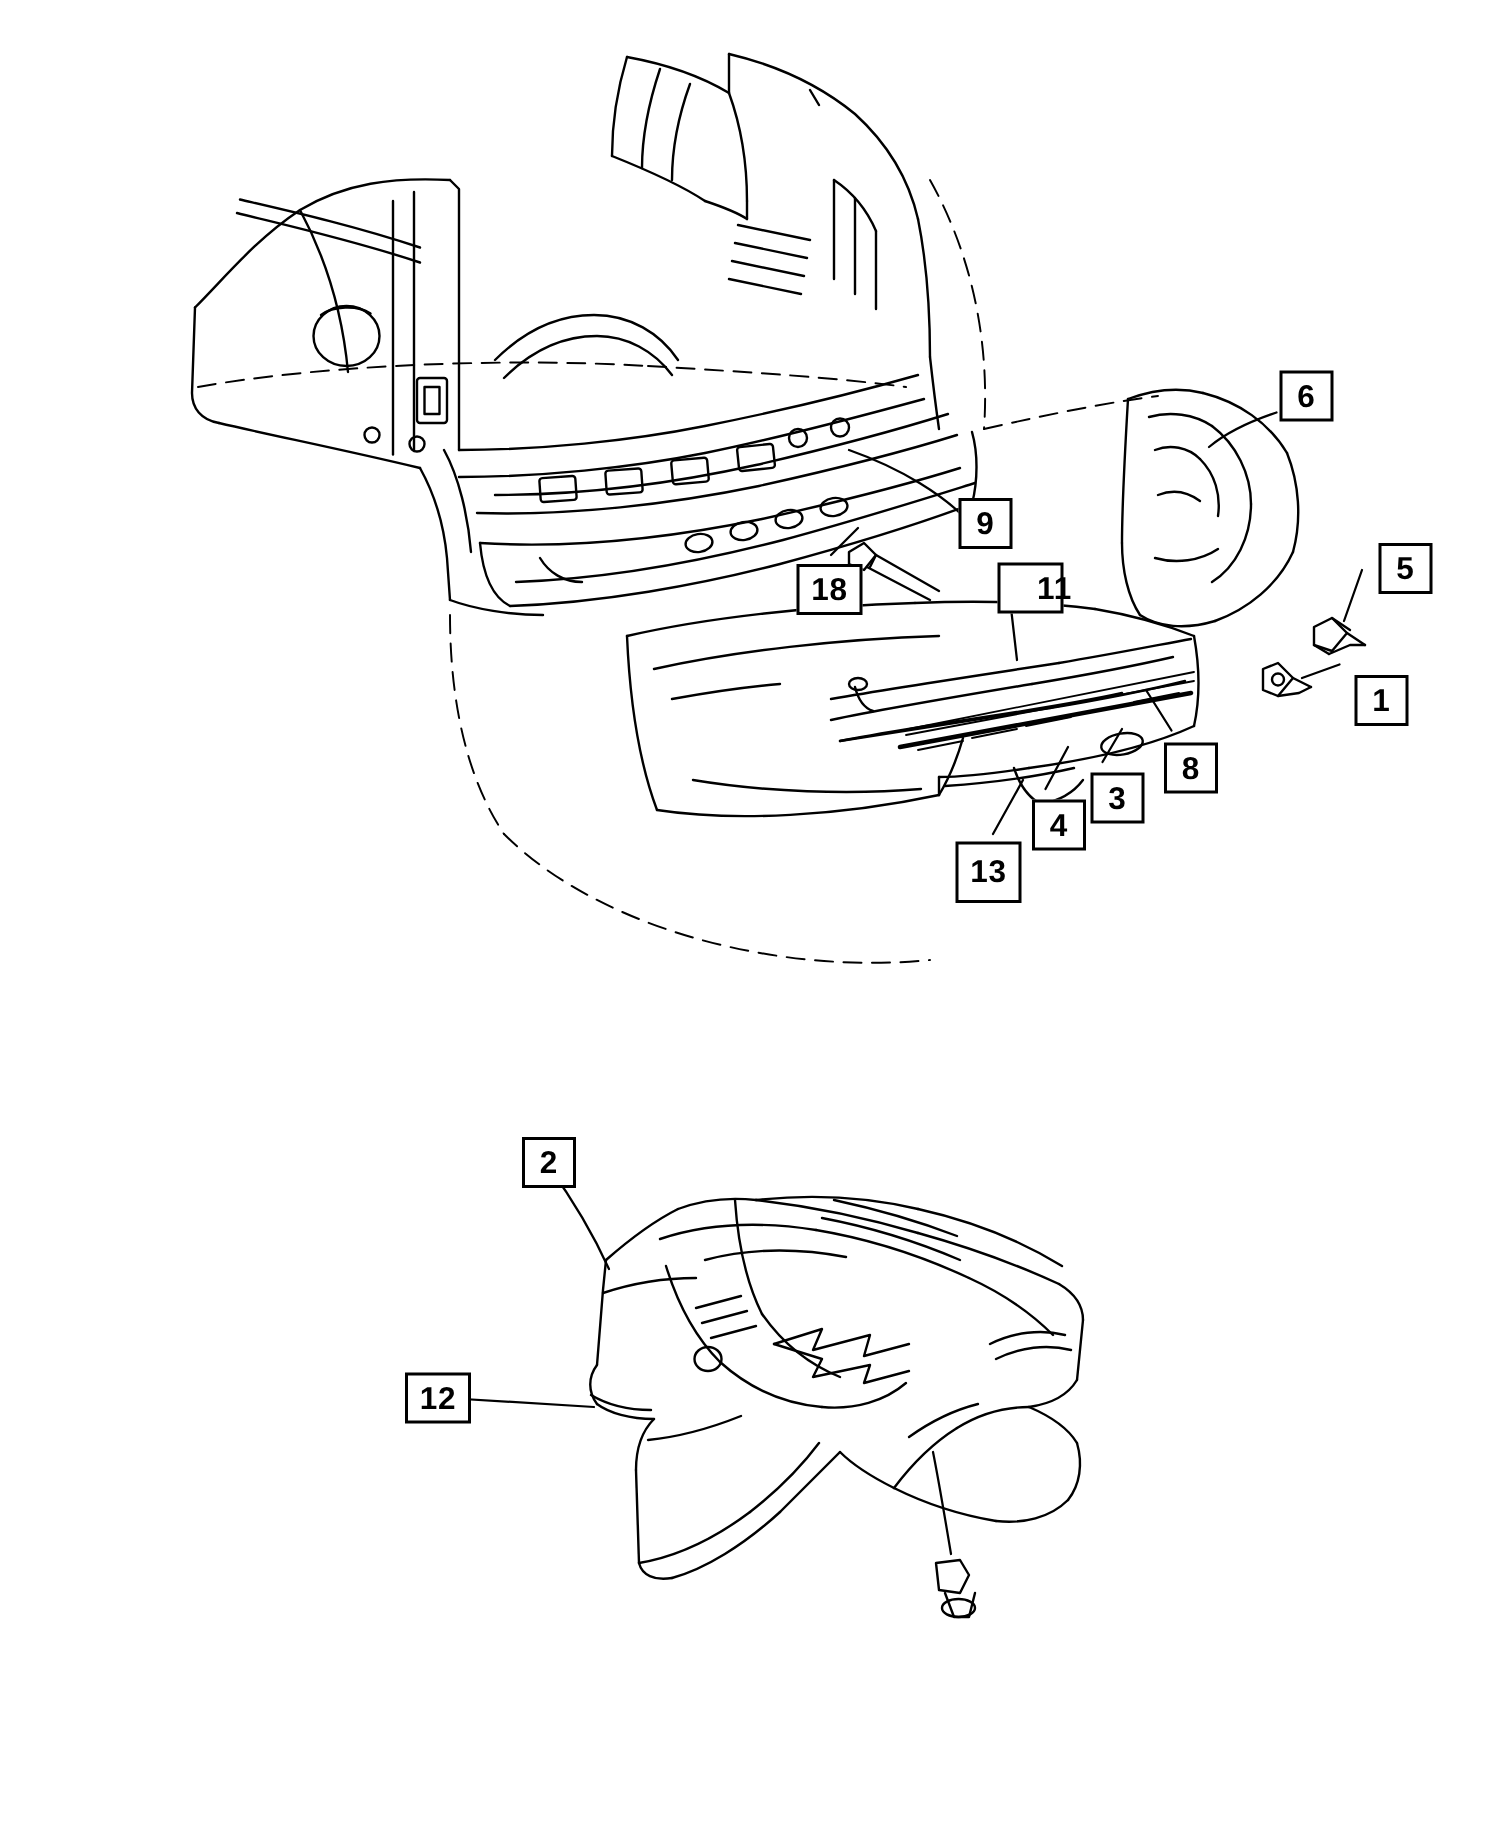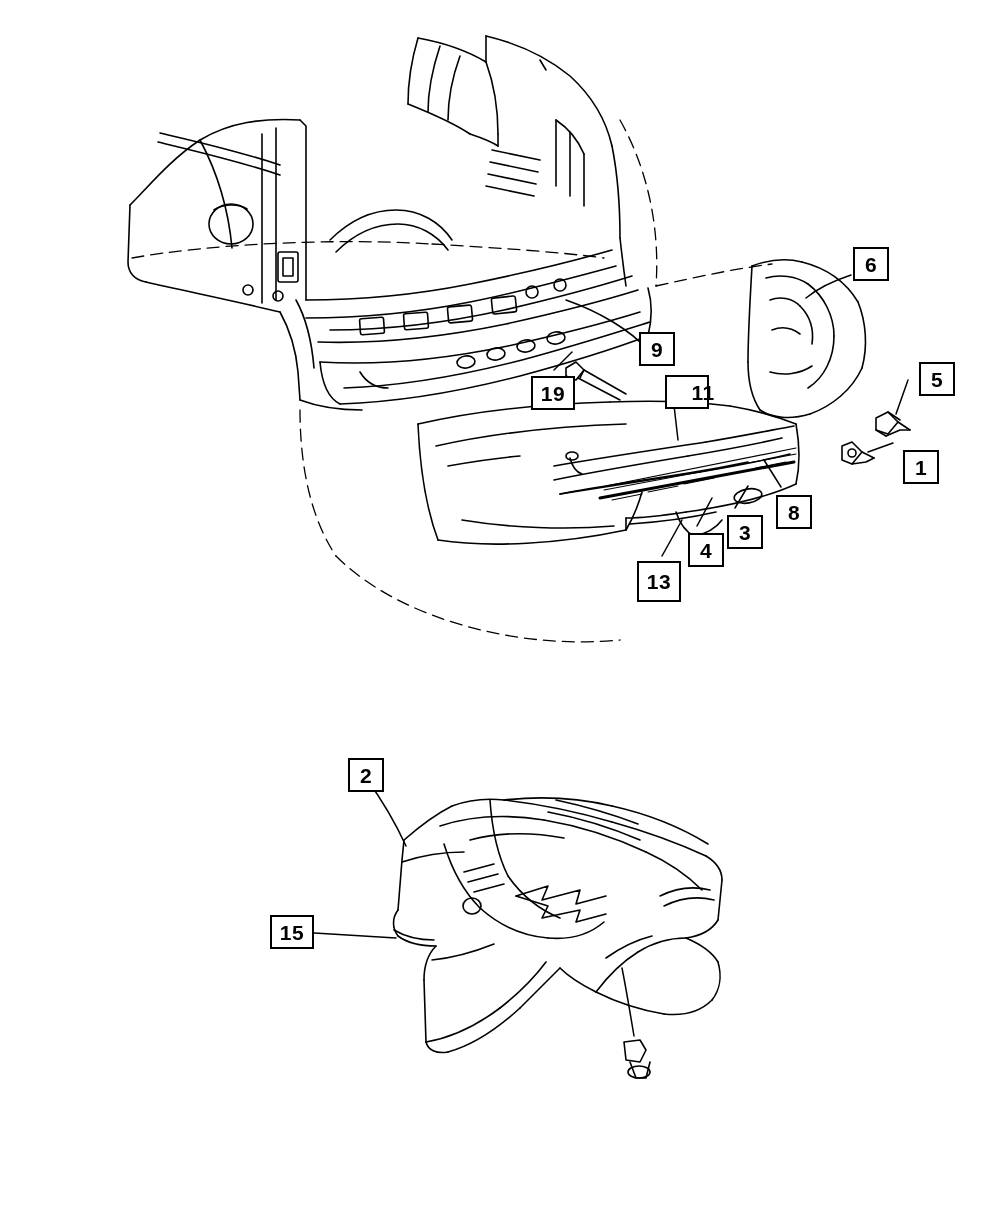--- a/index.html
+++ b/index.html
@@ -304,25 +304,25 @@
   <div class="callout" style="left:853px; top:247px; width:36px; height:34px;">
     <span>6</span>
   </div>
   <div class="callout" style="left:776px; top:495px; width:36px; height:34px;">
     <span>8</span>
   </div>
   <div class="callout" style="left:639px; top:332px; width:36px; height:34px;">
     <span>9</span>
   </div>
   <div class="callout" style="left:531px; top:376px; width:44px; height:34px;">
-    <span>19</span>
+    <span>18</span>
   </div>
   <div class="callout" style="left:665px; top:375px; width:44px; height:34px;padding-left:32px;">
     <span>11</span>
   </div>
   <div class="callout" style="left:270px; top:915px; width:44px; height:34px;">
-    <span>15</span>
+    <span>12</span>
   </div>
   <div class="callout" style="left:637px; top:561px; width:44px; height:41px;">
     <span>13</span>
   </div>
 
 </div>
 
 </body></html>

